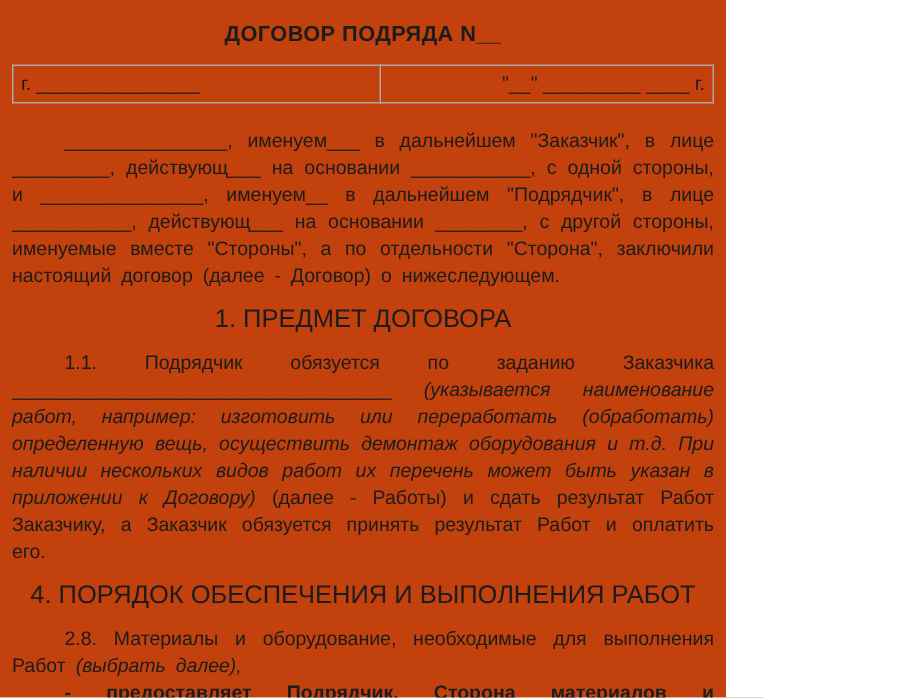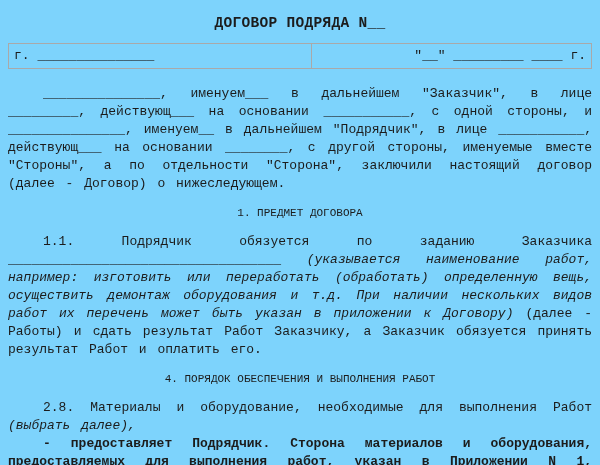--- a/index.html
+++ b/index.html
@@ -5,28 +5,28 @@
   html, body {
     margin: 0;
     padding: 0;
     background: #ffffff;
     width: 600px;
     height: 465px;
     overflow: hidden;
   }
   .page {
     box-sizing: border-box;
-    width: 600px;
+    width: 484px;
     height: 465px;
     padding: 10px 8px 0 8px;
-    font-family: Liberation Mono, monospace;
+    font-family: Liberation Sans, sans-serif;
     font-size: 13px;
     line-height: 18px;
     color: #1c1c1c;
-    background: #7dd3fc;
+    background: #c2410c;
   }
   .title {
     font-size: 14.5px;
     font-weight: bold;
     text-align: center;
     margin: 4px 0 11px 0;
     letter-spacing: 0.3px;
   }
   .header-table {
     width: 100%;
@@ -43,21 +43,21 @@
   }
   .city-cell { width: 50%; }
   .date-cell { text-align: right; }
   .para {
     margin: 0;
     text-indent: 35px;
     text-align: justify;
     word-spacing: 3px;
   }
   .section-heading {
-    font-size: 11px;
+    font-size: 17px;
     font-weight: normal;
     text-align: center;
     margin: 11px 0 11px 0;
   }
   .annotation { font-style: italic; }
   .option-para { font-weight: bold; word-spacing: 5px; }
 </style>
 </head>
 <body>
 

